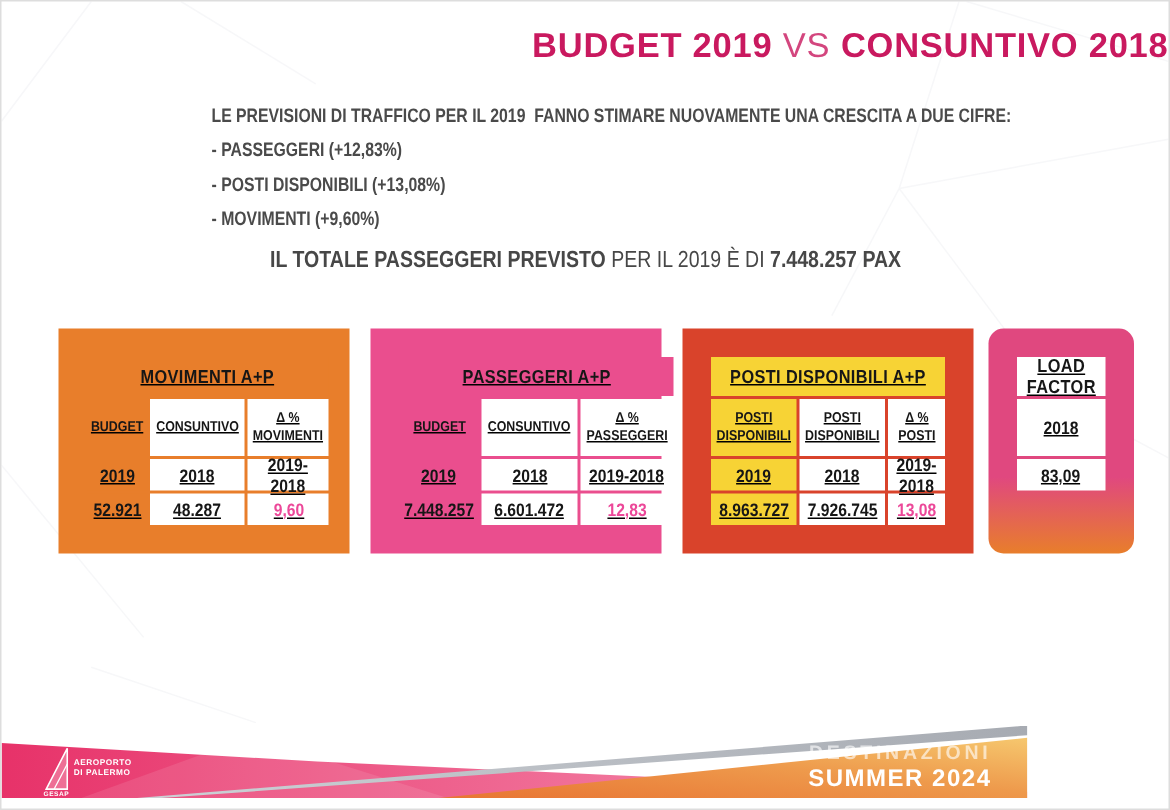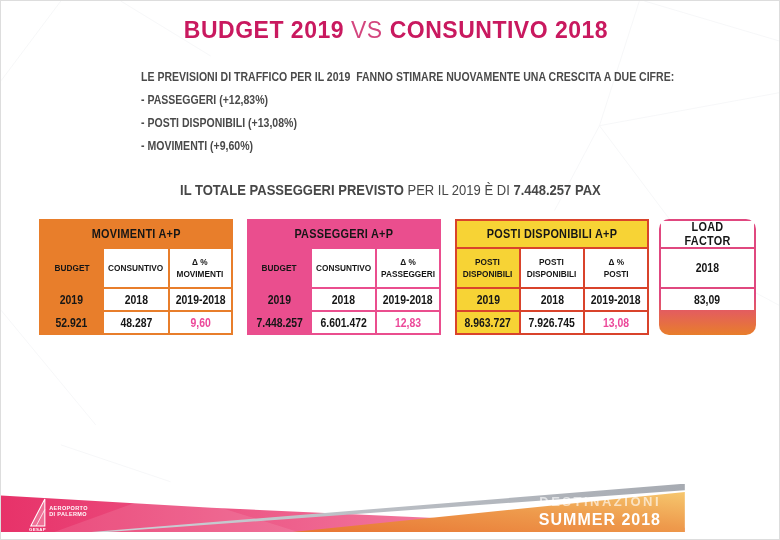--- a/index.html
+++ b/index.html
@@ -4,39 +4,39 @@
 <style>
   html,body { margin:0; padding:0; background:#fff; }
   .slide {
     position:relative; width:780px; height:540px; background:#fff;
     border:1px solid #ddd; box-sizing:border-box; overflow:hidden;
     font-family:"Liberation Sans", sans-serif;
   }
   .mesh { position:absolute; inset:0; pointer-events:none; }
 
   
-  .title-row { position:absolute; top:16px; left:12px; right:0; text-align:center;
+  .title-row { position:absolute; top:16px; left:12px; right:0; text-align:right;
     color:#C9195F; font-size:23px; font-weight:800; letter-spacing:.5px; white-space:pre; }
   .title-row .vs { font-weight:400; opacity:.8; margin:0 7px; }
 
   
   .intro { position:absolute; left:140px; top:64px; color:#4A4A4A; font-weight:700; font-size:13px; }
   .intro .line { transform:scaleX(.81); transform-origin:0 50%; white-space:pre; line-height:23px; }
 
   
-  .total { position:absolute; top:180px; left:0; right:0; text-align:center;
+  .total { position:absolute; top:164px; left:0; right:0; text-align:center;
     color:#474747; font-size:15.5px; font-weight:700; }
   .total .inner { display:inline-block; transform:scaleX(.84); transform-origin:50% 50%; white-space:pre; }
   .total .mid { font-weight:400; }
 
   
   .tables { position:absolute; left:38px; top:218px; display:flex; }
   .tbl { display:grid; grid-template-columns:repeat(3,1fr);
-    grid-template-rows:26px 38px 21px 21px; gap:2px; padding:2px;
-    width:194px; box-sizing:border-box; background:var(--line); margin-right:14px; }
+    grid-template-rows:26px 38px 21px 21px; gap:2px; padding:19px;
+    width:194px; box-sizing:border-box; background:var(--line); margin-right:14px;text-decoration:underline; }
   .tbl.gap-sm { margin-right:10px; }
   .tbl.lf { grid-template-columns:1fr; width:97px; margin-right:0;
     background:linear-gradient(180deg,#E0487F 0%,#E0487F 66%,#E87E2B 100%);border-radius:10px; }
   .c { background:#fff; display:flex; align-items:center; justify-content:center;
     text-align:center; color:#161616; font-weight:700; }
   .c.head { grid-column:1/-1; font-size:12.5px; letter-spacing:.3px; }
   .c.fill { background:var(--fill); }
   .sub { font-size:9.5px; line-height:1.25; }
   .yr  { font-size:12px; }
   .val { font-size:12px; }
@@ -228,17 +228,17 @@
       <g transform="translate(32,16)">
         <path d="M2,32 L18,1 L18,32 Z" fill="rgba(255,255,255,0.28)" stroke="#ffffff" stroke-width="1.2"></path>
         <path d="M8,32 L18,13" stroke="#ffffff" stroke-width="0.9" fill="none"></path>
         <text x="0" y="37.5" font-size="5" font-weight="bold" fill="#ffffff" letter-spacing="0.4">GESAP</text>
         <text x="23" y="14" font-size="6.3" font-weight="bold" fill="#ffffff" letter-spacing="0.4">AEROPORTO</text>
         <text x="23" y="21" font-size="6.3" font-weight="bold" fill="#ffffff" letter-spacing="0.4">DI PALERMO</text>
       </g>
     </svg>
     <div class="dest">
       <div class="l1">DESTINAZIONI</div>
-      <div class="l2">SUMMER 2018</div>
+      <div class="l2">SUMMER 2024</div>
     </div>
   </div>
 
 </div>
 
 </body></html>

